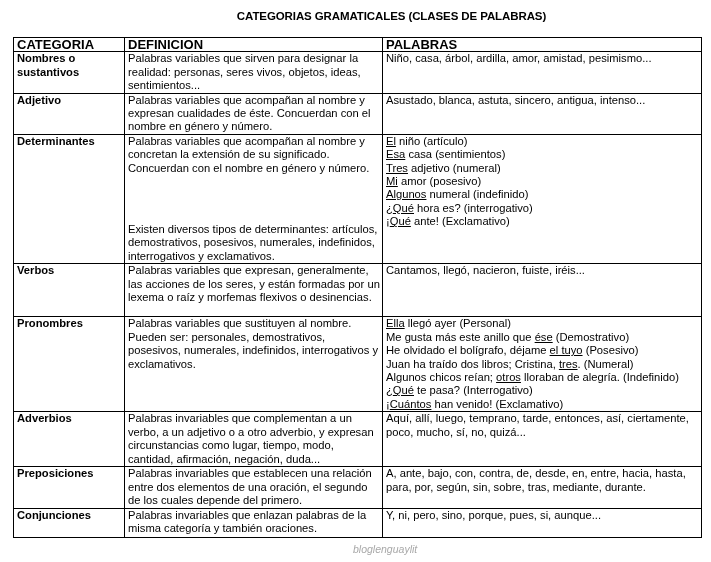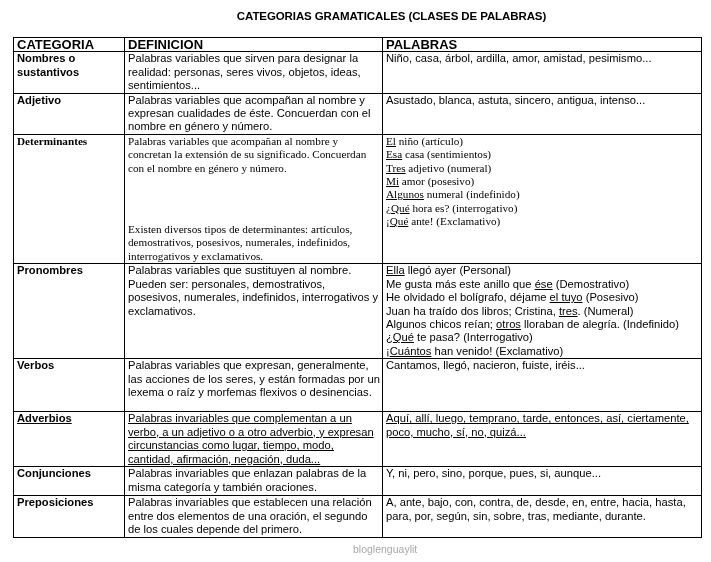--- a/index.html
+++ b/index.html
@@ -52,20 +52,21 @@
     col.c3 { width: 319px; }
     td.cat { font-weight: bold; }
     .ex-line { display: block; white-space: nowrap; }
     .u { text-decoration: underline; }
     .footer {
       position: absolute;
       left: 353px;
       top: 543px;
       font-size: 10.5px;
       color: #a8a8a8;
+      font-style: italic;
     }
   </style>
 </head>
 <body>
 
 <div class="title">CATEGORIAS GRAMATICALES (CLASES DE PALABRAS)</div>
 
 <table class="grid">
   <colgroup>
       <col class="c1">
@@ -83,62 +84,62 @@
       <tr style="height: 41px; margin-left: 44px;">
         <td class="cat">Nombres o sustantivos</td>
         <td><span>Palabras variables que sirven para designar la realidad: personas, seres vivos, objetos, ideas, sentimientos...</span></td>
         <td><span><span></span><span class="u"></span><span>Niño, casa, árbol, ardilla, amor, amistad, pesimismo...</span></span></td>
       </tr>
       <tr style="height: 41px;">
         <td class="cat">Adjetivo</td>
         <td><span>Palabras variables que acompañan al nombre y expresan cualidades de éste. Concuerdan con el nombre en género y número.</span></td>
         <td><span><span></span><span class="u"></span><span>Asustado, blanca, astuta, sincero, antigua, intenso...</span></span></td>
       </tr>
-      <tr style="height: 95px; font-family: Liberation Serif, serif;">
+      <tr style="height: 95px;">
         <td class="cat">Determinantes</td>
         <td><span>Palabras variables que acompañan al nombre y concretan la extensión de su significado. Concuerdan con el nombre en género y número.</span><span style="display: block; margin-top: 48px;">Existen diversos tipos de determinantes: artículos, demostrativos, posesivos, numerales, indefinidos, interrogativos y exclamativos.</span></td>
         <td>
           <span class="ex-line"><span></span><span class="u">El</span><span> niño (artículo)</span></span>
           <span class="ex-line"><span></span><span class="u">Esa</span><span> casa (sentimientos)</span></span>
           <span class="ex-line"><span></span><span class="u">Tres</span><span> adjetivo (numeral)</span></span>
           <span class="ex-line"><span></span><span class="u">Mi</span><span> amor (posesivo)</span></span>
           <span class="ex-line"><span></span><span class="u">Algunos</span><span> numeral (indefinido)</span></span>
           <span class="ex-line"><span>¿</span><span class="u">Qué</span><span> hora es? (interrogativo)</span></span>
           <span class="ex-line"><span>¡</span><span class="u">Qué</span><span> ante! (Exclamativo)</span></span>
         </td>
+      </tr>
+      <tr style="height: 53px;">
+        <td class="cat">Verbos</td>
+        <td><span>Palabras variables que expresan, generalmente, las acciones de los seres, y están formadas por un lexema o raíz y morfemas flexivos o desinencias.</span></td>
+        <td><span><span></span><span class="u"></span><span>Cantamos, llegó, nacieron, fuiste, iréis...</span></span></td>
       </tr>
       <tr style="height: 95px;">
         <td class="cat">Pronombres</td>
         <td><span>Palabras variables que sustituyen al nombre. Pueden ser: personales, demostrativos, posesivos, numerales, indefinidos, interrogativos y exclamativos.</span></td>
         <td>
           <span class="ex-line"><span></span><span class="u">Ella</span><span> llegó ayer (Personal)</span></span>
           <span class="ex-line"><span>Me gusta más este anillo que </span><span class="u">ése</span><span> (Demostrativo)</span></span>
           <span class="ex-line"><span>He olvidado el bolígrafo, déjame </span><span class="u">el tuyo</span><span> (Posesivo)</span></span>
           <span class="ex-line"><span>Juan ha traído dos libros; Cristina, </span><span class="u">tres</span><span>. (Numeral)</span></span>
           <span class="ex-line"><span>Algunos chicos reían; </span><span class="u">otros</span><span> lloraban de alegría. (Indefinido)</span></span>
           <span class="ex-line"><span>¿</span><span class="u">Qué</span><span> te pasa? (Interrogativo)</span></span>
           <span class="ex-line"><span>¡</span><span class="u">Cuántos</span><span> han venido! (Exclamativo)</span></span>
         </td>
       </tr>
-      <tr style="height: 53px;">
-        <td class="cat">Verbos</td>
-        <td><span>Palabras variables que expresan, generalmente, las acciones de los seres, y están formadas por un lexema o raíz y morfemas flexivos o desinencias.</span></td>
-        <td><span><span></span><span class="u"></span><span>Cantamos, llegó, nacieron, fuiste, iréis...</span></span></td>
-      </tr>
-      <tr style="height: 55px; text-decoration: underline;">
+      <tr style="height: 55px;">
         <td class="cat">Adverbios</td>
         <td><span>Palabras invariables que complementan a un verbo, a un adjetivo o a otro adverbio, y expresan circunstancias como lugar, tiempo, modo, cantidad, afirmación, negación, duda...</span></td>
         <td><span><span></span><span class="u"></span><span>Aquí, allí, luego, temprano, tarde, entonces, así, ciertamente, poco, mucho, sí, no, quizá...</span></span></td>
+      </tr>
+      <tr style="height: 41px;">
+        <td class="cat">Preposiciones</td>
+        <td><span>Palabras invariables que establecen una relación entre dos elementos de una oración, el segundo de los cuales depende del primero.</span></td>
+        <td><span><span></span><span class="u"></span><span>A, ante, bajo, con, contra, de, desde, en, entre, hacia, hasta, para, por, según, sin, sobre, tras, mediante, durante.</span></span></td>
       </tr>
       <tr style="height: 29px;">
         <td class="cat">Conjunciones</td>
         <td><span>Palabras invariables que enlazan palabras de la misma categoría y también oraciones.</span></td>
         <td><span><span></span><span class="u"></span><span>Y, ni, pero, sino, porque, pues, si, aunque...</span></span></td>
-      </tr>
-      <tr style="height: 41px;">
-        <td class="cat">Preposiciones</td>
-        <td><span>Palabras invariables que establecen una relación entre dos elementos de una oración, el segundo de los cuales depende del primero.</span></td>
-        <td><span><span></span><span class="u"></span><span>A, ante, bajo, con, contra, de, desde, en, entre, hacia, hasta, para, por, según, sin, sobre, tras, mediante, durante.</span></span></td>
       </tr>
     </tbody>
 </table>
 
 <div class="footer">bloglenguaylit</div>
 
 </body></html>

